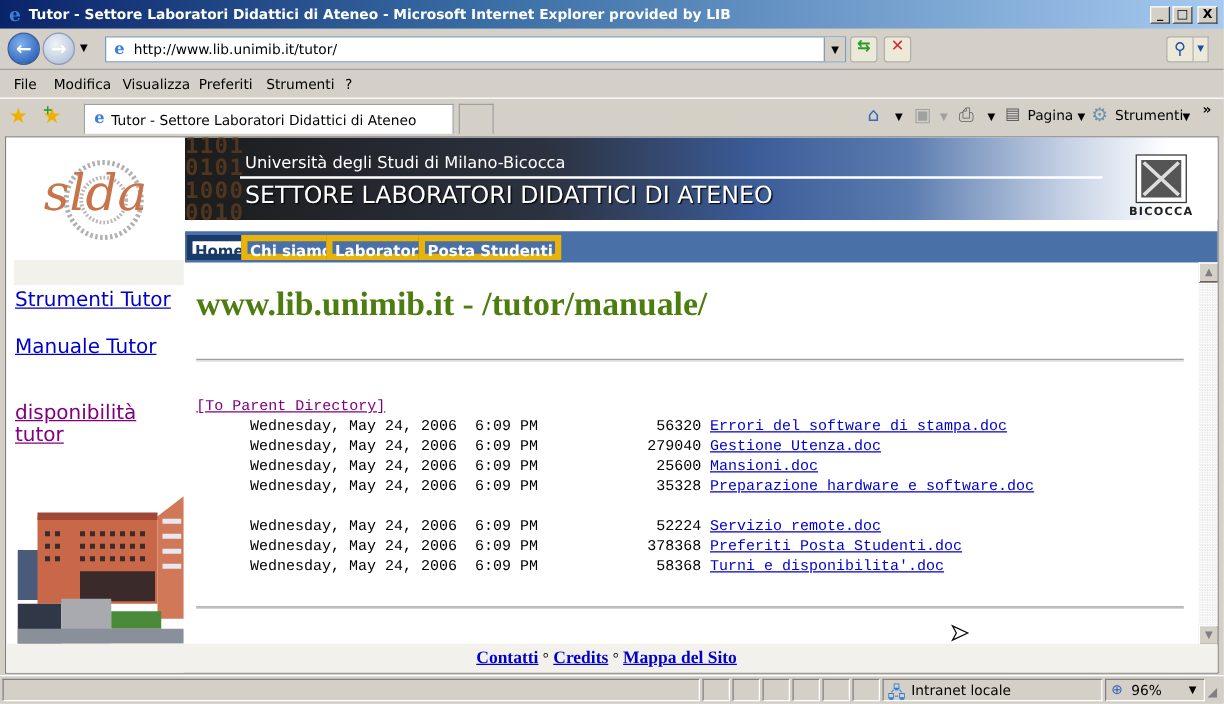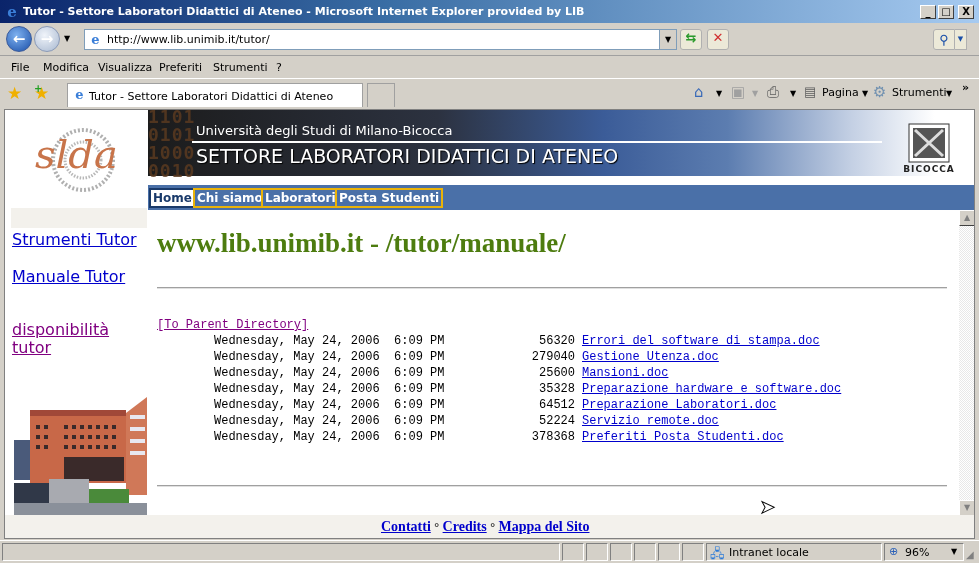--- a/index.html
+++ b/index.html
@@ -48,26 +48,26 @@
 #leftgrey{left:6px;top:98px;width:136px;height:20px;background:#f3f1ec}
 .sidelink{left:7px;font:16px "DejaVu Sans",sans-serif;text-decoration:underline;white-space:nowrap}
 #building{left:9px;top:285px;width:133px;height:120px}
 #banner{left:143px;top:0;width:828px;height:66px;background:linear-gradient(to right,#1c1c1c 0%,#2c3240 35%,#3b5c98 55%,#5c7db0 70%,#c4d0e4 85%,#fff 95%)}
 #banner .bin{left:0;top:-2px;font:bold 18px "DejaVu Sans Mono",monospace;color:#5a3a20;line-height:18px;letter-spacing:1px;white-space:pre;opacity:.85}
 #banner .uni{left:48px;top:13px;color:#fff;font:13px "DejaVu Sans",sans-serif;white-space:nowrap}
 #banner .line{left:44px;top:31px;width:690px;height:2px;background:#fff}
 #banner .settore{left:48px;top:35px;color:#fff;font:19px "DejaVu Sans",sans-serif;white-space:nowrap;text-shadow:1px 1px 1px #000}
 #bicocca{left:755px;top:8px;width:52px;height:56px}
 #navstrip{left:143px;top:75px;width:828px;height:25px;background:#4a70a8}
-.navtab{top:3px;height:20px;border:2px solid #eab308;background:#4a70a8;color:#fff;font:bold 12px "DejaVu Sans",sans-serif;line-height:17px;padding:0 2px;white-space:nowrap}
+.navtab{top:3px;height:20px;border:5px solid #eab308;background:#4a70a8;color:#fff;font:bold 12px "DejaVu Sans",sans-serif;line-height:17px;padding:0 2px;white-space:nowrap}
 .navtab.active{background:#fff;color:#1a3a6a;border-color:#1a3a6a}
 #pagetitle{left:152px;top:118px;font:bold 27px "Liberation Serif","DejaVu Serif",serif;color:#4d7c0f;white-space:nowrap}
 .hr{left:152px;width:790px;height:2px;background:#a0a0a0;border-bottom:1px solid #e0e0e0}
 #parent{left:152px;top:208px;font:12px "Liberation Mono","DejaVu Sans Mono",monospace;color:#800080;text-decoration:underline;white-space:pre}
-.row{left:162px;font:12px "Liberation Mono","DejaVu Sans Mono",monospace;color:#000;white-space:pre;height:16px}
+.row{left:148px;font:12px "Liberation Mono","DejaVu Sans Mono",monospace;color:#000;white-space:pre;height:16px}
 .row .date{display:inline-block;width:264px;padding-left:47px}
 .row .size{display:inline-block;width:144px;text-align:right}
 .row .file{color:#0000cc;text-decoration:underline;margin-left:7px}
 #vscroll{left:954px;top:100px;width:16px;height:306px;background:repeating-conic-gradient(#e8e8e8 0 25%,#fff 0 50%) 0 0/2px 2px}
 .sbtn{left:0;width:16px;height:16px;background:#d4d0c8;border:1px solid;border-color:#fff #404040 #404040 #fff;color:#808080;font-size:8px;text-align:center;line-height:14px}
 #footer{left:0;top:405px;width:971px;height:24px;background:#f3f1ec}
 #footer .links{left:376px;top:4px;font:bold 14px "Liberation Serif","DejaVu Serif",serif;white-space:nowrap}
 #footer a{color:#0000cc;text-decoration:underline}
 #footer .sep{color:#000;font-weight:normal;font-size:12px}
 #cursor{left:755px;top:386px;font-size:18px;color:#fff;-webkit-text-stroke:1px #000}
@@ -243,23 +243,23 @@
       <span class="sep">°</span>
       <a>Mappa del Sito</a>
     </span>
   </div>
 
   <span id="cursor" class="abs">➤</span>
 <div class="abs row" style="top: 224px;"><span class="date">Wednesday, May 24, 2006  6:09 PM</span><span class="size">56320</span><a class="file">Errori del software di stampa.doc</a></div>
     <div class="abs row" style="top: 240px;"><span class="date">Wednesday, May 24, 2006  6:09 PM</span><span class="size">279040</span><a class="file">Gestione Utenza.doc</a></div>
     <div class="abs row" style="top: 256px;"><span class="date">Wednesday, May 24, 2006  6:09 PM</span><span class="size">25600</span><a class="file">Mansioni.doc</a></div>
     <div class="abs row" style="top: 272px;"><span class="date">Wednesday, May 24, 2006  6:09 PM</span><span class="size">35328</span><a class="file">Preparazione hardware e software.doc</a></div>
-    <div class="abs row" style="top: 288px;"><span class="date">Wednesday, May 24, 2006  6:09 PM</span><span class="size">64512</span><a class="file">Preparazione Laboratori.doc</a></div>
     <div class="abs row" style="top: 304px;"><span class="date">Wednesday, May 24, 2006  6:09 PM</span><span class="size">52224</span><a class="file">Servizio remote.doc</a></div>
     <div class="abs row" style="top: 320px;"><span class="date">Wednesday, May 24, 2006  6:09 PM</span><span class="size">378368</span><a class="file">Preferiti Posta Studenti.doc</a></div>
+    <div class="abs row" style="top: 336px;"><span class="date">Wednesday, May 24, 2006  6:09 PM</span><span class="size">58368</span><a class="file">Turni e disponibilita'.doc</a></div>
   </div>
 
 <div id="statusbar" class="abs">
   <div class="abs spanel" style="left:2px;width:558px"></div>
   <div class="abs spanel" style="left:562px;width:22px"></div>
   <div class="abs spanel" style="left:586px;width:22px"></div>
   <div class="abs spanel" style="left:610px;width:22px"></div>
   <div class="abs spanel" style="left:634px;width:22px"></div>
   <div class="abs spanel" style="left:658px;width:22px"></div>
   <div class="abs spanel" style="left:682px;width:22px"></div>

